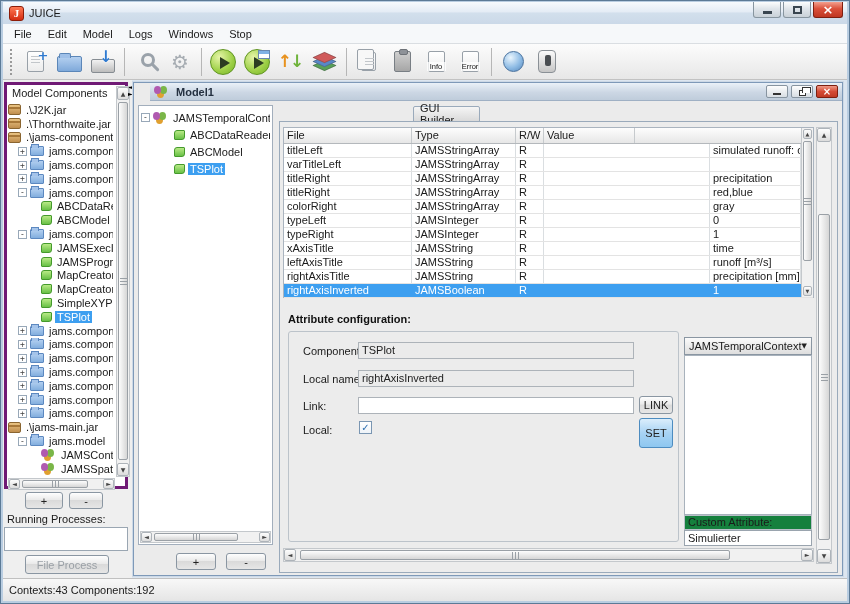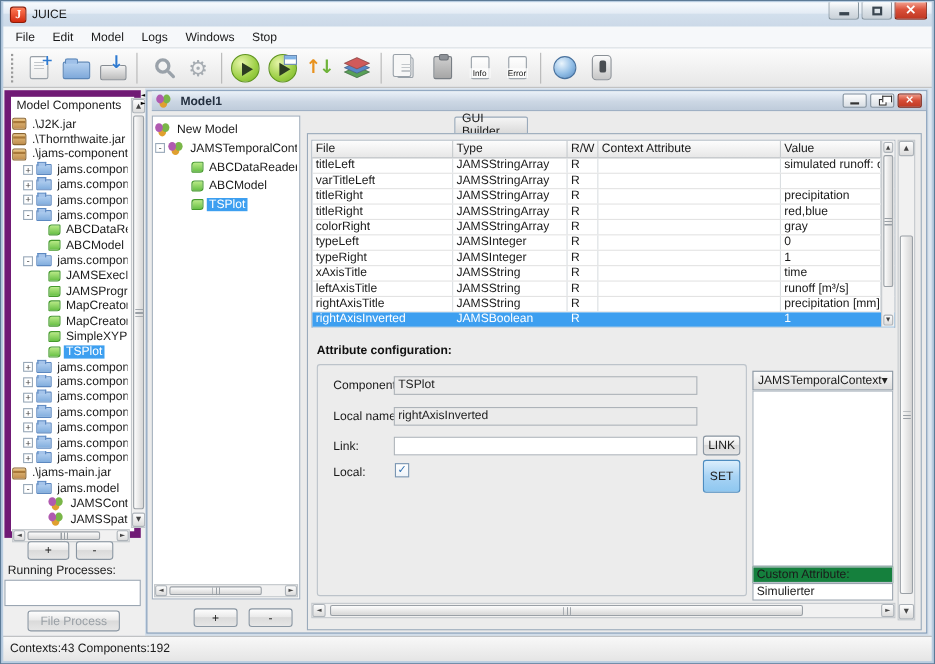--- a/index.html
+++ b/index.html
@@ -57,21 +57,21 @@
   .i-device::before{content:'';position:absolute;left:6px;top:4px;width:6px;height:11px;background:#4a4e52;border-radius:2px}
 
   
   #statusbar{position:absolute;left:3px;top:578px;width:844px;height:23px;background:linear-gradient(#f8f8f8,#e5e5e5);border-top:1px solid #c0c0c0;line-height:22px;padding-left:6px}
 
   
   #content{position:absolute;left:3px;top:80px;width:844px;height:498px;background:#dde6f0}
 
   
   #left-panel-bg{position:absolute;left:0;top:0;width:129px;height:498px;background:#efefef}
-  #left-box{position:absolute;left:1px;top:2px;width:124px;height:407px;background:#fff;border:6px solid #701a75}
+  #left-box{position:absolute;left:1px;top:2px;width:124px;height:407px;background:#fff;border:3px solid #701a75}
   #left-header{position:absolute;left:5px;top:2px;color:#222}
   #left-tree{position:absolute;left:1px;top:18px;width:105px;height:373px;overflow:hidden}
   .trow{height:13.8px;display:flex;align-items:center;white-space:nowrap;overflow:hidden}
   .trow .lbl{padding:0 2px;line-height:12px}
   .trow.sel .lbl{background:#3d9ff0;color:#fff}
   .d1{padding-left:10px}.d2{padding-left:33px}
   .hndl{width:9px;height:9px;border:1px solid #98a8b8;background:#fff;color:#444;font:8px/7px "DejaVu Sans Mono",monospace;text-align:center;margin-right:3px;flex:none}
   .i-jar{width:13px;height:11px;background:linear-gradient(#e9c382,#c08e4e);border:1px solid #8a6530;border-radius:2px;position:relative;margin-right:3px;flex:none}
   .i-jar::before{content:'';position:absolute;left:0;top:2px;right:0;height:2px;background:#a87838}
   .i-folder{width:14px;height:10px;background:linear-gradient(#b2cff0,#82aede);border:1px solid #5c88c0;border-radius:1px;position:relative;margin-right:3px;flex:none}
@@ -101,21 +101,21 @@
 
   .pbtn{display:flex;align-items:center;justify-content:center;background:linear-gradient(#fefefe,#eaeaea 45%,#dadada 50%,#e6e6e6);border:1px solid #8a96a2;border-radius:3px;color:#222}
   #lp-plus{position:absolute;left:22px;top:412px;width:38px;height:17px}
   #lp-minus{position:absolute;left:66px;top:412px;width:34px;height:17px}
   #running-label{position:absolute;left:4px;top:433px}
   #process-box{position:absolute;left:1px;top:447px;width:124px;height:24px;background:#fff;border:1px solid #9aa6b2}
   #stop-btn{position:absolute;left:22px;top:475px;width:84px;height:19px;color:#9aa0a6}
 
   
   #iframe{position:absolute;left:130px;top:2px;width:710px;height:494px;background:#ebebeb;border:1px solid #7e99b8;box-shadow:0 0 0 1px #cdd9e6}
-  #if-titlebar{position:absolute;left:4px;top:0;right:0;height:18px;background:linear-gradient(#eaf1f8,#ccd7e4 55%,#bfccdb);border-bottom:1px solid #9fb0c4;display:flex;align-items:center;gap:4px;padding-left:4px;font-weight:bold;color:#243040}
+  #if-titlebar{position:absolute;left:16px;top:0;right:0;height:18px;background:linear-gradient(#eaf1f8,#ccd7e4 55%,#bfccdb);border-bottom:1px solid #9fb0c4;display:flex;align-items:center;gap:4px;padding-left:4px;font-weight:bold;color:#243040}
   .ifbtn{position:absolute;top:2px;width:22px;height:13px;border:1px solid #8794a0;border-radius:2px;background:linear-gradient(#fdfdfd,#d8dee4);display:flex;align-items:center;justify-content:center;color:#333}
   #if-min{right:54px}#if-rest{right:29px}
   #if-close{right:4px;background:linear-gradient(#ef9a88,#d54b35 50%,#c03a24);border-color:#7e1f10;color:#fff}
   .g-min2{width:8px;height:2px;background:#333;margin-top:5px}
   .g-rest{width:7px;height:6px;border:1px solid #333;background:#fff;position:relative;margin-top:2px}
   .g-rest::before{content:'';position:absolute;top:-4px;left:2px;width:7px;height:5px;border:1px solid #333;border-bottom:none;background:#fff}
   .g-close2{font:bold 10px/10px "DejaVu Sans",sans-serif}
   #if-body{position:absolute;left:0;top:18px;right:0;bottom:0}
 
   
@@ -445,24 +445,20 @@
       </div>
     <div class="ifbtn" id="if-close">
         <span class="g-close2">×</span>
       </div>
 
     <div id="if-body">
 
       <div id="inner-box">
         <div id="inner-tree">
           <div class="trow">
-              <span class="i-ctx"></span>
-              <span class="lbl">New Model</span>
-            </div>
-          <div class="trow">
               <span class="hndl">-</span>
               <span class="i-ctx"></span>
               <span class="lbl">JAMSTemporalContext</span>
             </div>
           <div class="trow d2">
               <span class="i-comp"></span>
               <span class="lbl">ABCDataReader</span>
             </div>
           <div class="trow d2">
               <span class="i-comp"></span>
@@ -487,21 +483,20 @@
       <div id="right-panel">
         <div class="tab" id="tab2">GUI Builder</div>
 
         <div id="tab-content">
 
           <div id="table-wrap">
             <div class="th-row">
               <div class="th c0">File</div>
               <div class="th c1">Type</div>
               <div class="th c2">R/W</div>
-              <div class="th c3">Context Attribute</div>
               <div class="th c4">Value</div>
             </div>
             <div class="tr">
                 <div class="td c0">titleLeft</div>
                 <div class="td c1">JAMSStringArray</div>
                 <div class="td c2">R</div>
                 <div class="td c3"></div>
                 <div class="td c4">simulated runoff: obs...</div>
               </div>
             <div class="tr">

